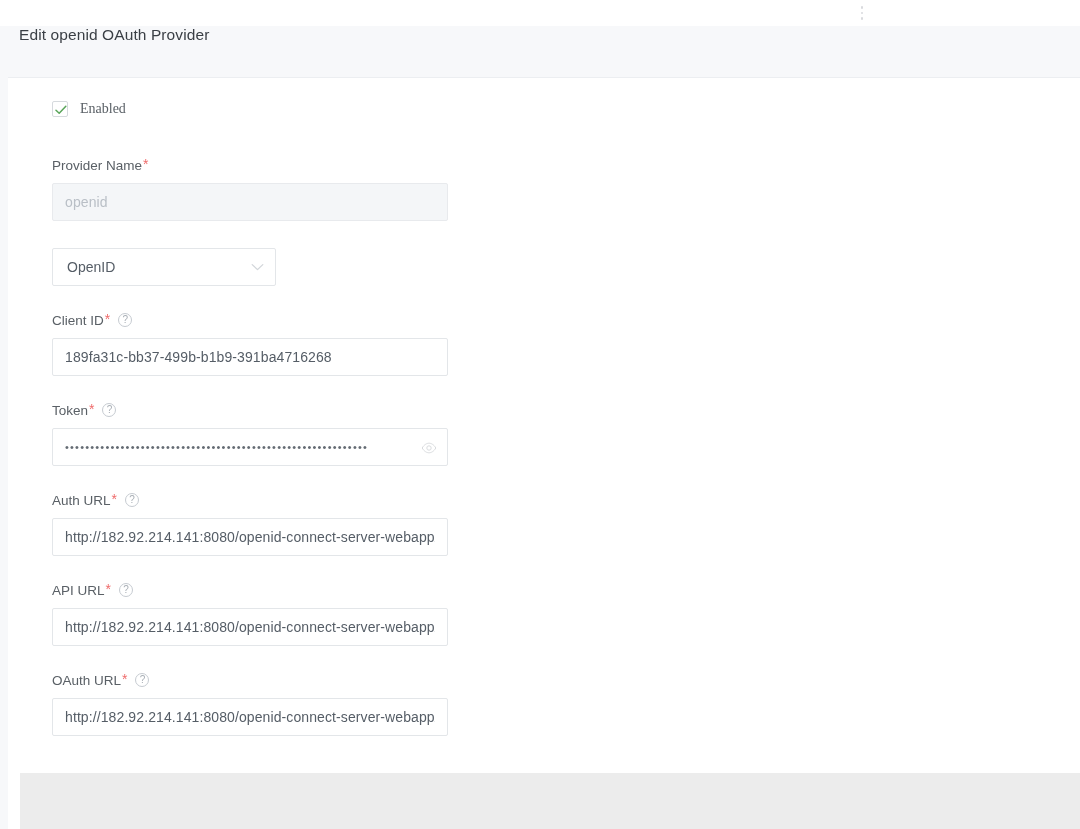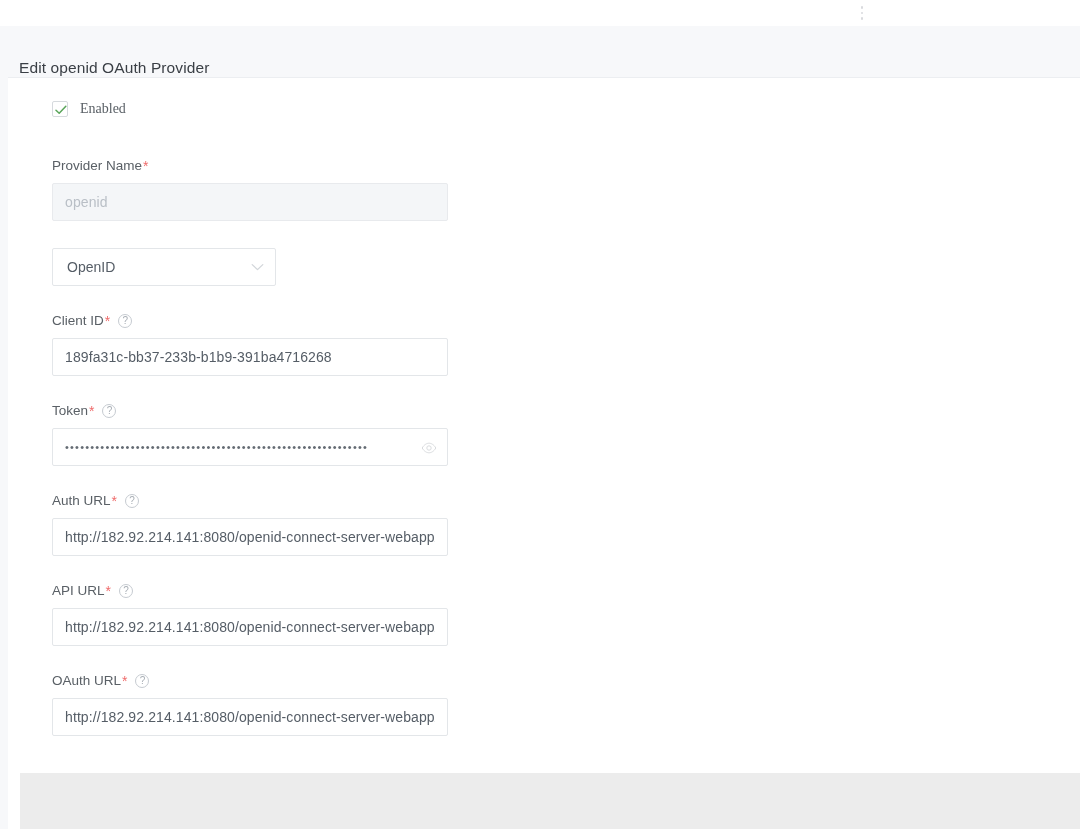--- a/index.html
+++ b/index.html
@@ -31,21 +31,21 @@
   .rail {
     position: absolute; left: 0; top: 26px; width: 8px; height: 803px;
     background: #f7f8fa;
   }
 
   
   .hdr {
     position: absolute; left: 8px; top: 26px; width: 1072px; height: 52px;
     background: #f7f8fa;
     border-bottom: 1px solid #eceef1;
-    display: flex; align-items: flex-end;
+    display: flex; align-items: flex-start;
   }
   .hdr-title {
     margin-left: 11px;
     font-size: 15.5px; color: #3a3f45; font-weight: 400; letter-spacing: .1px;
   }
 
   
   .card {
     position: absolute; left: 20px; top: 78px; width: 1052px; height: 695px;
     background: #ffffff;
@@ -59,21 +59,21 @@
     width: 16px; height: 16px; border: 1px solid #d6dade; border-radius: 2px;
     background: #fff; position: relative; flex: none;
   }
   .cbox svg { position: absolute; left: 2px; top: 3px; }
   .cblabel { margin-left: 12px; font-size: 14px; color: #5a6066; font-family: Liberation Serif, serif; }
 
   
   .fg { margin-top: 27px; }
   .fg.first { margin-top: 38px; }
   .lbl {
-    display: flex; align-items: center;
+    display: flex; 
     font-size: 13.5px; color: #5a6066; line-height: 16px; margin-bottom: 9px;
   }
   .req { color: #ef6a6a; margin-left: 1px; font-size: 14px; line-height: 13px; }
   .qmark {
     width: 14px; height: 14px; border: 1px solid #c6cbd1; border-radius: 50%;
     margin-left: 8px; color: #a8aeb5; font-size: 10px; line-height: 12px;
     text-align: center; flex: none; font-family: "Liberation Sans", sans-serif;
   }
 
   .inp {
@@ -157,21 +157,21 @@
         </div>
       </div>
 
       <div class="fg">
         <div class="lbl">
           <span>Client ID</span>
           <span class="req">*</span>
           <span class="qmark">?</span>
         </div>
         <div class="inp">
-          <span class="txt">189fa31c-bb37-233b-b1b9-391ba4716268</span>
+          <span class="txt">189fa31c-bb37-499b-b1b9-391ba4716268</span>
         </div>
       </div>
 
       <div class="fg">
         <div class="lbl">
           <span>Token</span>
           <span class="req">*</span>
           <span class="qmark">?</span>
         </div>
         <div class="inp">

